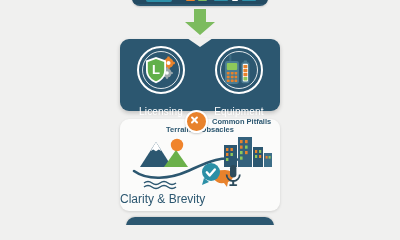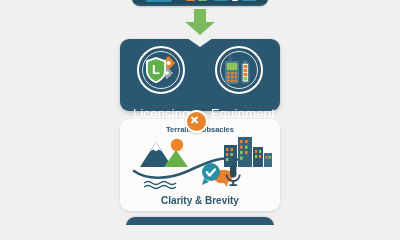--- a/index.html
+++ b/index.html
@@ -45,21 +45,21 @@
     width:44px;height:44px;border-radius:50%;
     border:2.2px solid #ffffff;margin:0 auto;
     position:relative;background:transparent;
   }
   .ring-inner{
     position:absolute;inset:3px;border-radius:50%;
     border:1.4px solid rgba(255,255,255,.85);
   }
   .art{position:absolute;inset:0;}
   .cap{
-    margin-top:12px;color:#ffffff;font-size:13px;letter-spacing:.2px;
+    margin-top:12px;color:#ffffff;font-size:10px;letter-spacing:.2px;
     white-space:nowrap;
   }
 
   
   .pitfall-badge{
     position:absolute;left:185px;top:110px;
     display:flex;align-items:center;gap:4px;z-index:6;
   }
   .x-circle{
     width:19px;height:19px;border-radius:50%;background:#e8822c;
@@ -79,22 +79,22 @@
     position:absolute;left:120px;top:119px;width:160px;height:92px;
     background:#fbfbfa;border-radius:9px;
     box-shadow:0 1px 3px rgba(0,0,0,.13);
     overflow:hidden;
   }
   .terrain-label{
     position:absolute;left:0;right:0;top:6px;text-align:center;
     font-size:7.5px;color:#2c5770;font-weight:bold;
   }
   .clarity-label{
-    position:absolute;left:0;right:0;bottom:5px;text-align:center;
-    font-size:10px;color:#2c5770;font-weight:bold;
+    position:absolute;left:0;right:0;bottom:5px;text-align:left;
+    font-size:12px;color:#2c5770;font-weight:normal;
   }
   .scene{position:absolute;left:0;top:12px;width:160px;height:64px;}
 
   
   .bottom-card{
     position:absolute;left:126px;top:217px;width:148px;height:30px;
     background:#2c5770;border-radius:9px;
     box-shadow:0 -1px 2px rgba(0,0,0,.12);
   }
 </style>
@@ -186,20 +186,21 @@
             <rect x="26.4" y="29" width="4" height="3.4" rx="0.6" fill="#8ec85a"></rect>
           </svg>
         </div>
       </div>
       <div class="cap">Equipment</div>
     </div>
   </div>
 
   <div class="pitfall-badge">
     <div class="x-circle"></div>
+    <div class="pitfall-label">Common Pitfalls</div>
   </div>
 
   <div class="white-card">
     <div class="terrain-label">Terrain &amp; Obsacles</div>
 
     <div class="scene">
       <svg width="160" height="64" viewBox="0 0 160 64">
 
         <circle cx="57" cy="14" r="6.2" fill="#f0842c"></circle>
 

